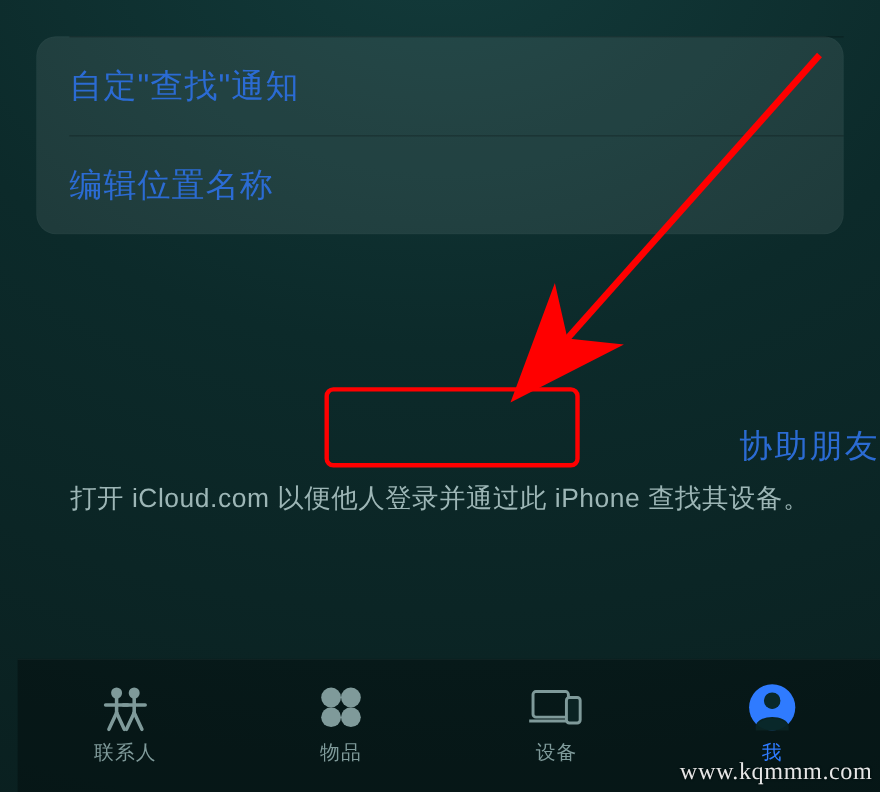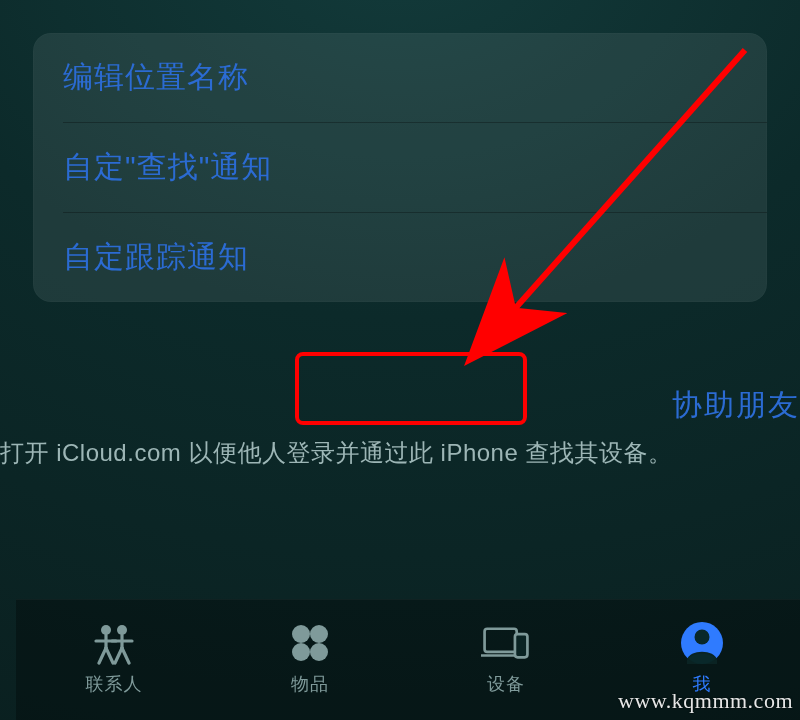--- a/index.html
+++ b/index.html
@@ -56,21 +56,21 @@
     display:inline-block;
     color:#2b6bd3;
     font-size:30px;
     letter-spacing:2px;
     cursor:pointer;
   }
   .hint{
     position:absolute;
     left:0; right:0;
     top:437px;
-    text-align:left;
+    text-align:center;
     color:#9db6b6;
     font-size:24px;
     letter-spacing:0.5px;
   }
 
   
   .highlight{
     position:absolute;
     left:295px;
     top:352px;
@@ -134,30 +134,27 @@
     letter-spacing:0.5px;
     text-shadow:0 0 2px rgba(0,0,0,0.8);
   }
 </style>
 </head>
 <body>
 
 <div class="screen">
 
   <div class="group">
-    <div class="row">
-      <span>编辑位置名称</span>
-    </div>
     <div class="sep"></div>
     <div class="row">
       <span>自定"查找"通知</span>
     </div>
     <div class="sep"></div>
     <div class="row">
-      <span>自定跟踪通知</span>
+      <span>编辑位置名称</span>
     </div>
   </div>
 
   <div class="assist-wrap">
     <span class="assist">协助朋友</span>
   </div>
   <div class="hint">打开 iCloud.com 以便他人登录并通过此 iPhone 查找其设备。</div>
 
   <div class="highlight"></div>
 

